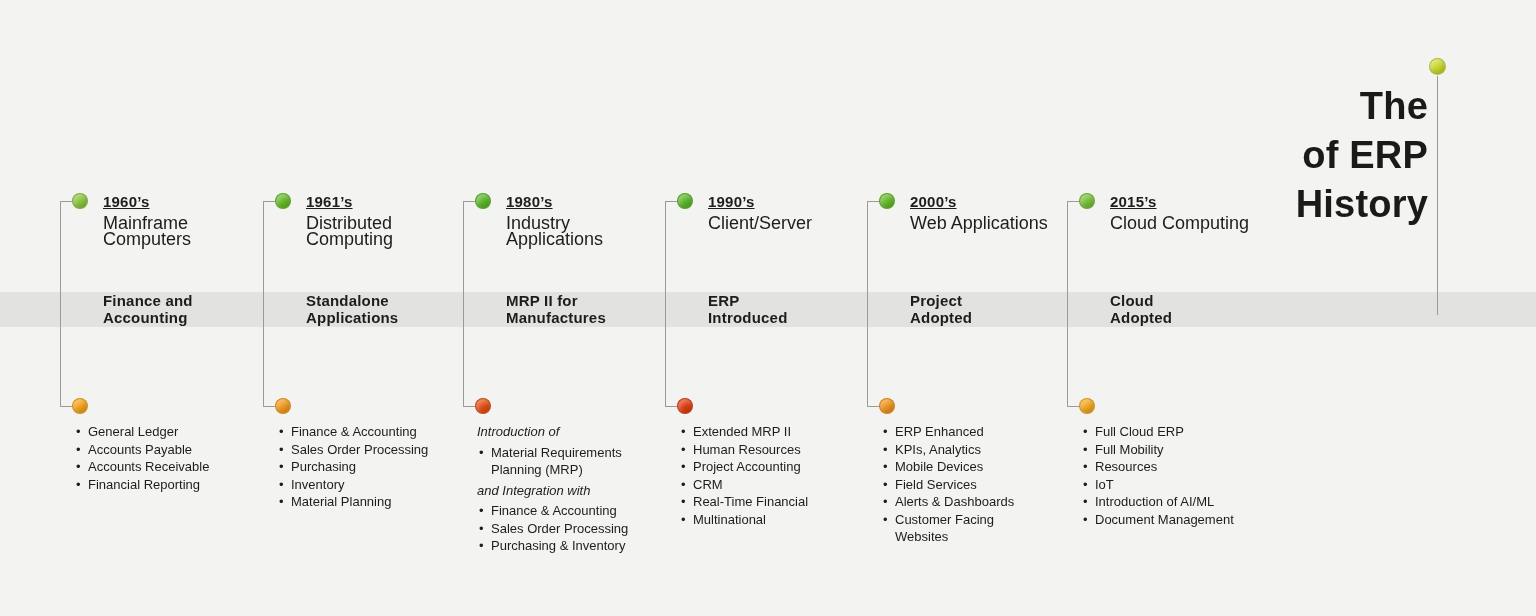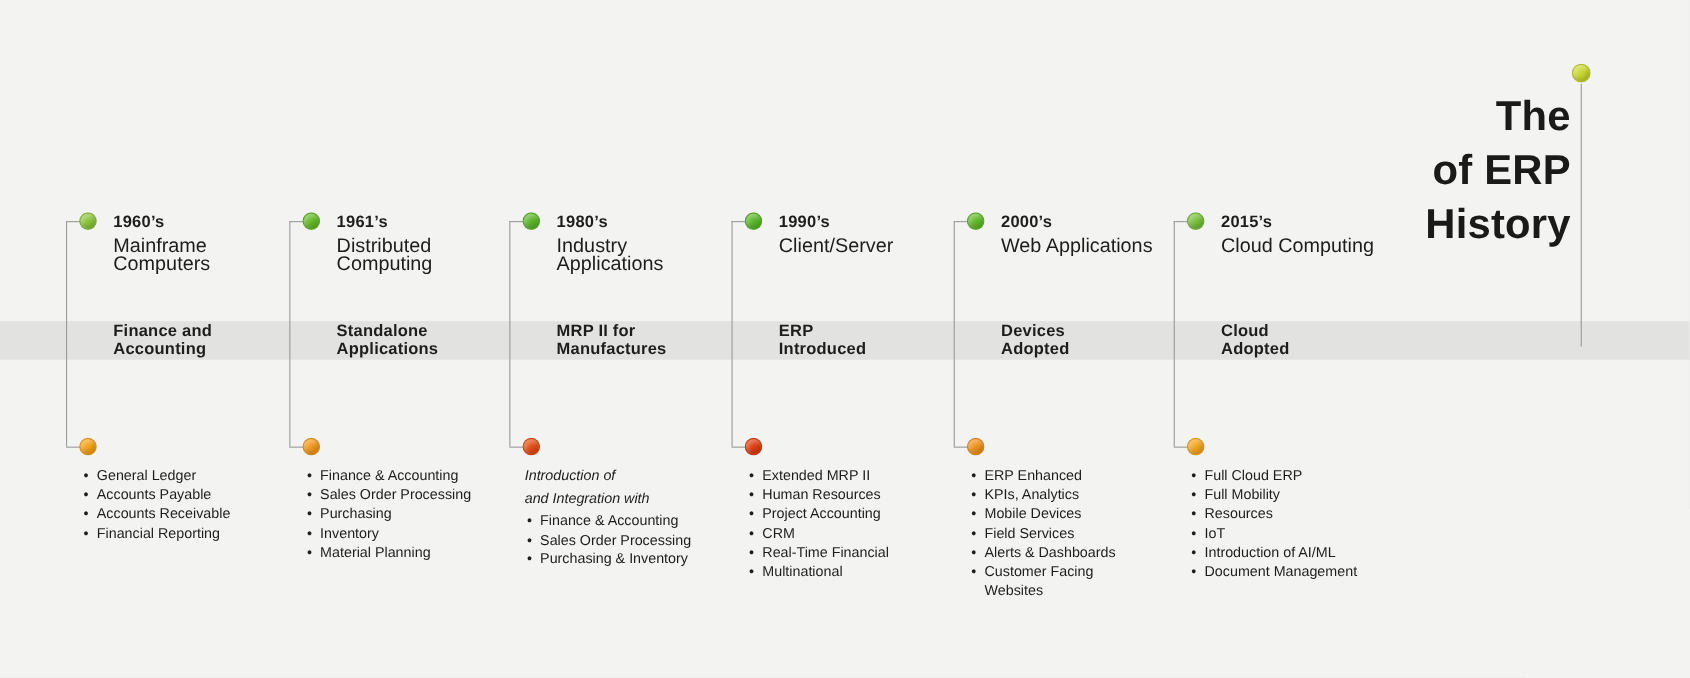--- a/index.html
+++ b/index.html
@@ -53,20 +53,21 @@
   }
   .top-dot    { left: 12px; top: 0; }
   .bottom-dot { left: 12px; top: 205px; }
 
   .decade {
     position: absolute;
     left: 43px; top: 0;
     font-size: 15px; font-weight: 700;
     line-height: 17px;
     letter-spacing: 0.2px;
+    text-decoration: underline;
   }
   .subtitle {
     position: absolute;
     left: 43px; top: 22px;
     font-size: 18px;
     line-height: 16px;
   }
 
   .band-heading {
     position: absolute;
@@ -179,20 +180,21 @@
     <span class="dot top-dot" style="background-color: rgb(92, 184, 43);"></span>
     <span class="dot bottom-dot" style="background-color: rgb(228, 79, 21);"></span>
     <div class="decade">1980’s</div>
     <div class="subtitle">Industry Applications</div>
     <div class="band-heading">
       <div>MRP II for</div>
       <div>Manufactures</div>
     </div>
     <ul class="items" style="width:156px">
         <li class="note">Introduction of</li>
+        <li class="bullet">Material Requirements Planning (MRP)</li>
         <li class="note">and Integration with</li>
         <li class="bullet">Finance &amp; Accounting</li>
         <li class="bullet">Sales Order Processing</li>
         <li class="bullet">Purchasing &amp; Inventory</li>
       </ul>
   </section>
 
   <section class="column" style="left:665px">
     <span class="vline"></span>
     <span class="hconn top"></span>
@@ -217,21 +219,21 @@
 
   <section class="column" style="left:867px">
     <span class="vline"></span>
     <span class="hconn top"></span>
     <span class="hconn bottom"></span>
     <span class="dot top-dot" style="background-color: rgb(99, 187, 42);"></span>
     <span class="dot bottom-dot" style="background-color: rgb(240, 148, 28);"></span>
     <div class="decade">2000’s</div>
     <div class="subtitle">Web Applications</div>
     <div class="band-heading">
-      <div>Devices</div>
+      <div>Project</div>
       <div>Adopted</div>
     </div>
     <ul class="items" style="width:160px">
         <li class="bullet">ERP Enhanced</li>
         <li class="bullet">KPIs, Analytics</li>
         <li class="bullet">Mobile Devices</li>
         <li class="bullet">Field Services</li>
         <li class="bullet">Alerts &amp; Dashboards</li>
         <li class="bullet">Customer Facing Websites</li>
       </ul>

